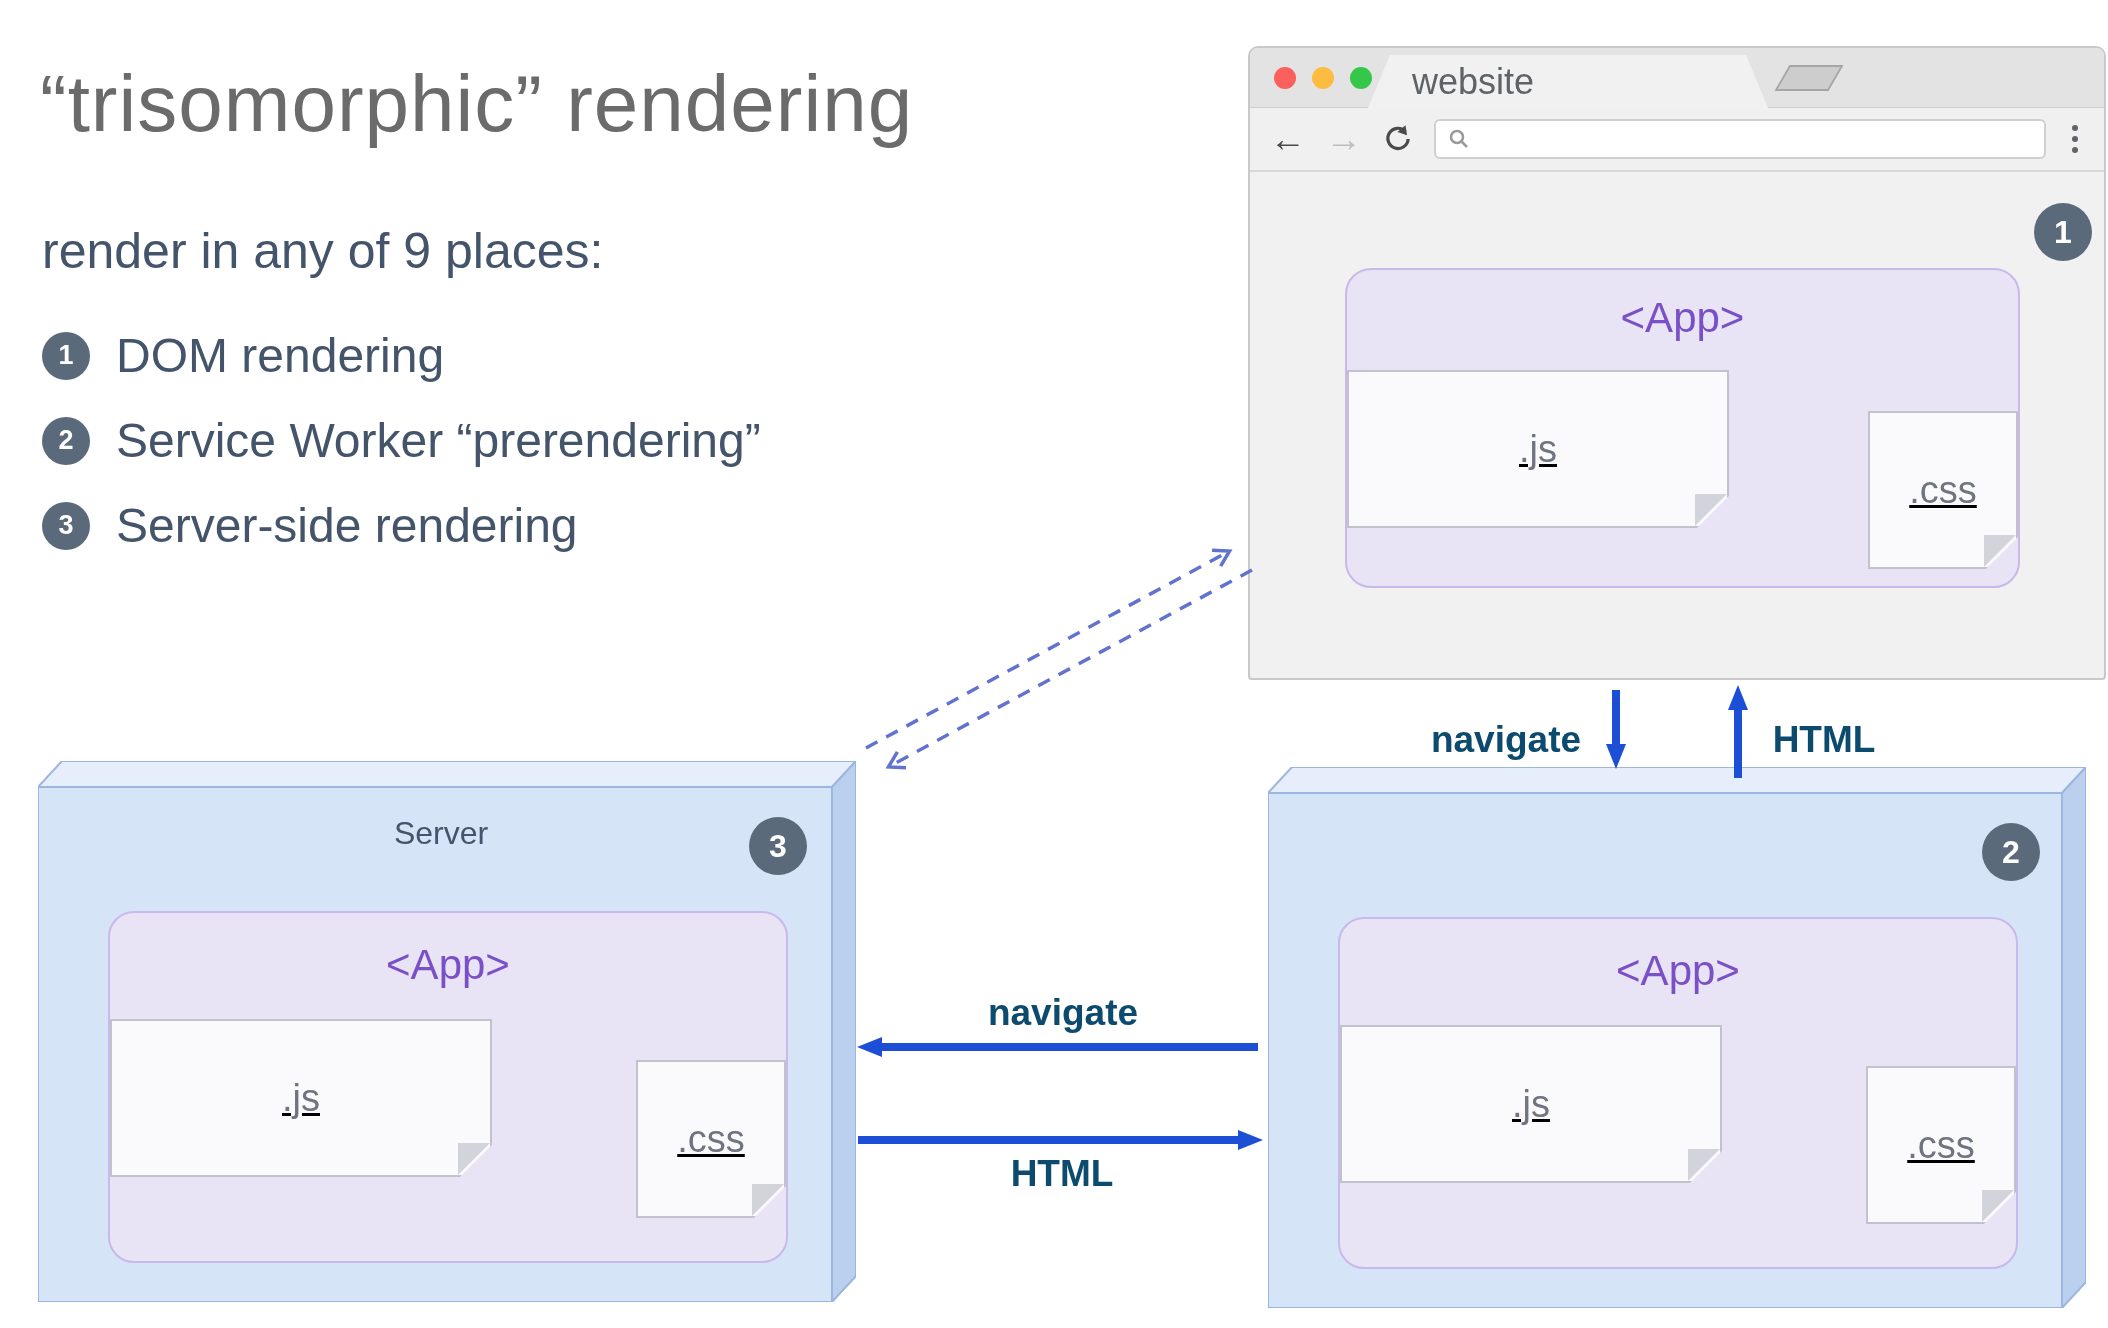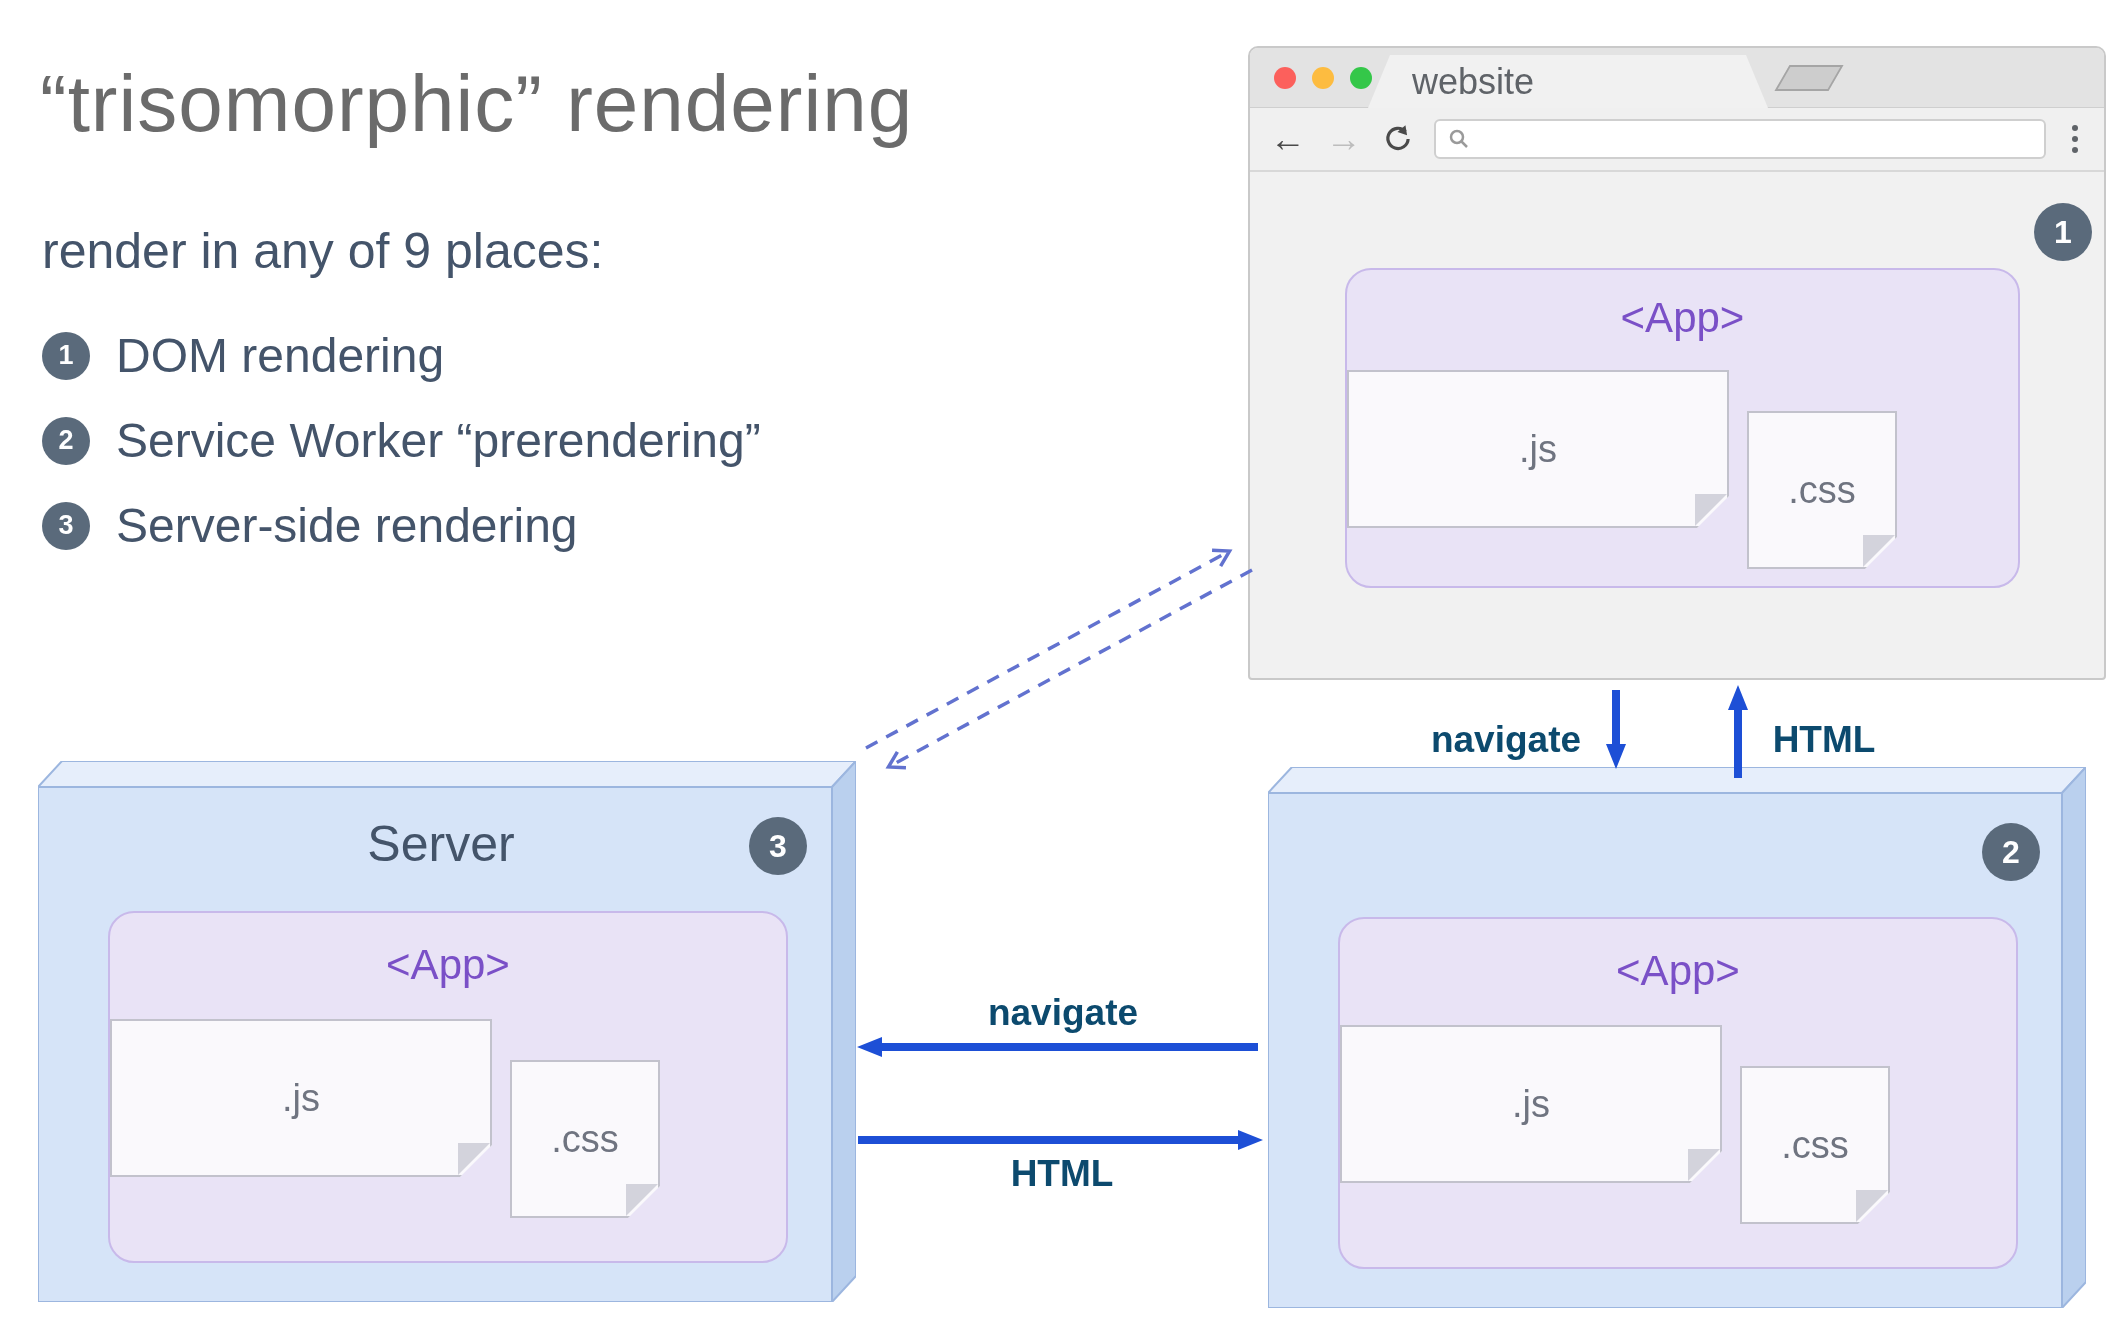--- a/index.html
+++ b/index.html
@@ -70,39 +70,39 @@
   .menu-dots { display:flex; flex-direction:column; gap:5px; padding:4px 6px; }
   .menu-dots i { width:6px; height:6px; border-radius:50%; background:#5f6368; }
   .browser-badge { position:absolute; right:12px; top:155px; }
 
   
   .app-box {
     background:#e9e3f6; border:2px solid #c8b9ea; border-radius:26px;
   }
   .browser .app-box { position:absolute; left:95px; top:220px; width:675px; height:320px; }
   .app-label { text-align:center; font-size:42px; color:#7a50c7; margin-top:24px; }
-  .file-row { display:flex; justify-content:flex-start; align-items:flex-start; gap:18px; margin-top:28px; }
+  .file-row { display:flex; justify-content:space-between; align-items:flex-start; gap:46px; margin-top:28px;text-decoration:underline; }
   .file {
     position:relative; background:#faf9fc; border:2px solid #c2c2cc;
     display:flex; align-items:center; justify-content:center;
     font-size:38px; color:#6f7480;
     clip-path:polygon(0 0, 100% 0, 100% calc(100% - 32px), calc(100% - 32px) 100%, 0 100%);
   }
   .file .fold {
     position:absolute; right:0; bottom:0; width:0; height:0;
     border-top:32px solid #d3d3dc; border-right:32px solid transparent;
   }
   .file-js { width:382px; height:158px; }
   .file-css { width:150px; height:158px;margin-top:41px; }
 
   
   .box3d { position:absolute; width:818px; height:541px; }
   .box3d-bg { position:absolute; left:0; top:0; width:818px; height:541px; }
   .box3d-content { position:absolute; left:0; top:26px; width:794px; height:515px; }
-  .box-title { position:absolute; top:28px; width:100%; text-align:center; font-size:50px; color:#44546a;padding-left:12px; }
+  .box-title { position:absolute; top:28px; width:100%; text-align:center; font-size:32px; color:#44546a;padding-left:12px; }
   .box-badge { position:absolute; top:30px; }
   .server .box-badge { right:25px; }
   .sworker .box-badge { right:22px; }
   .box3d .app-box { position:absolute; left:70px; top:124px; width:680px; height:352px; }
   .box3d .app-label { margin-top:28px; }
   .box3d .file-row { margin-top:30px; }
   .server { left:38px; top:761px; }
   .sworker { left:1268px; top:767px; }
 
   

